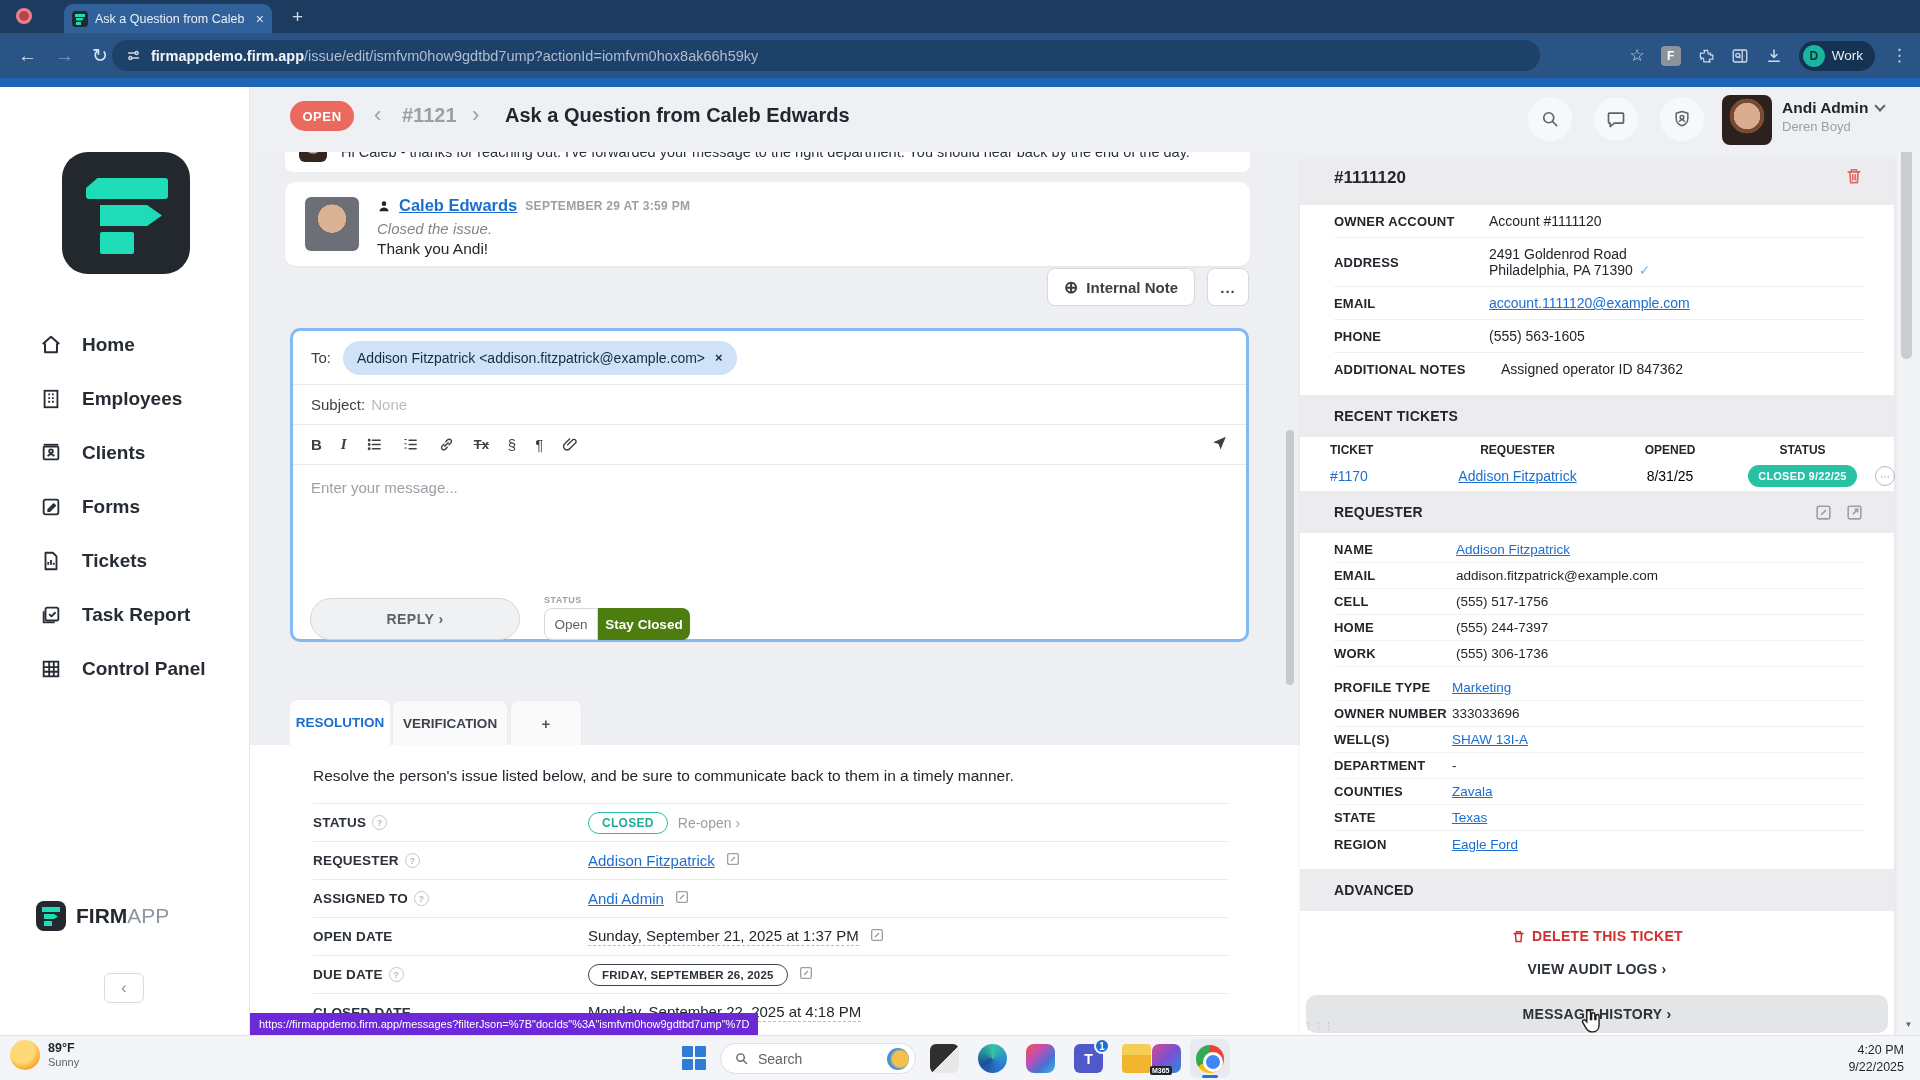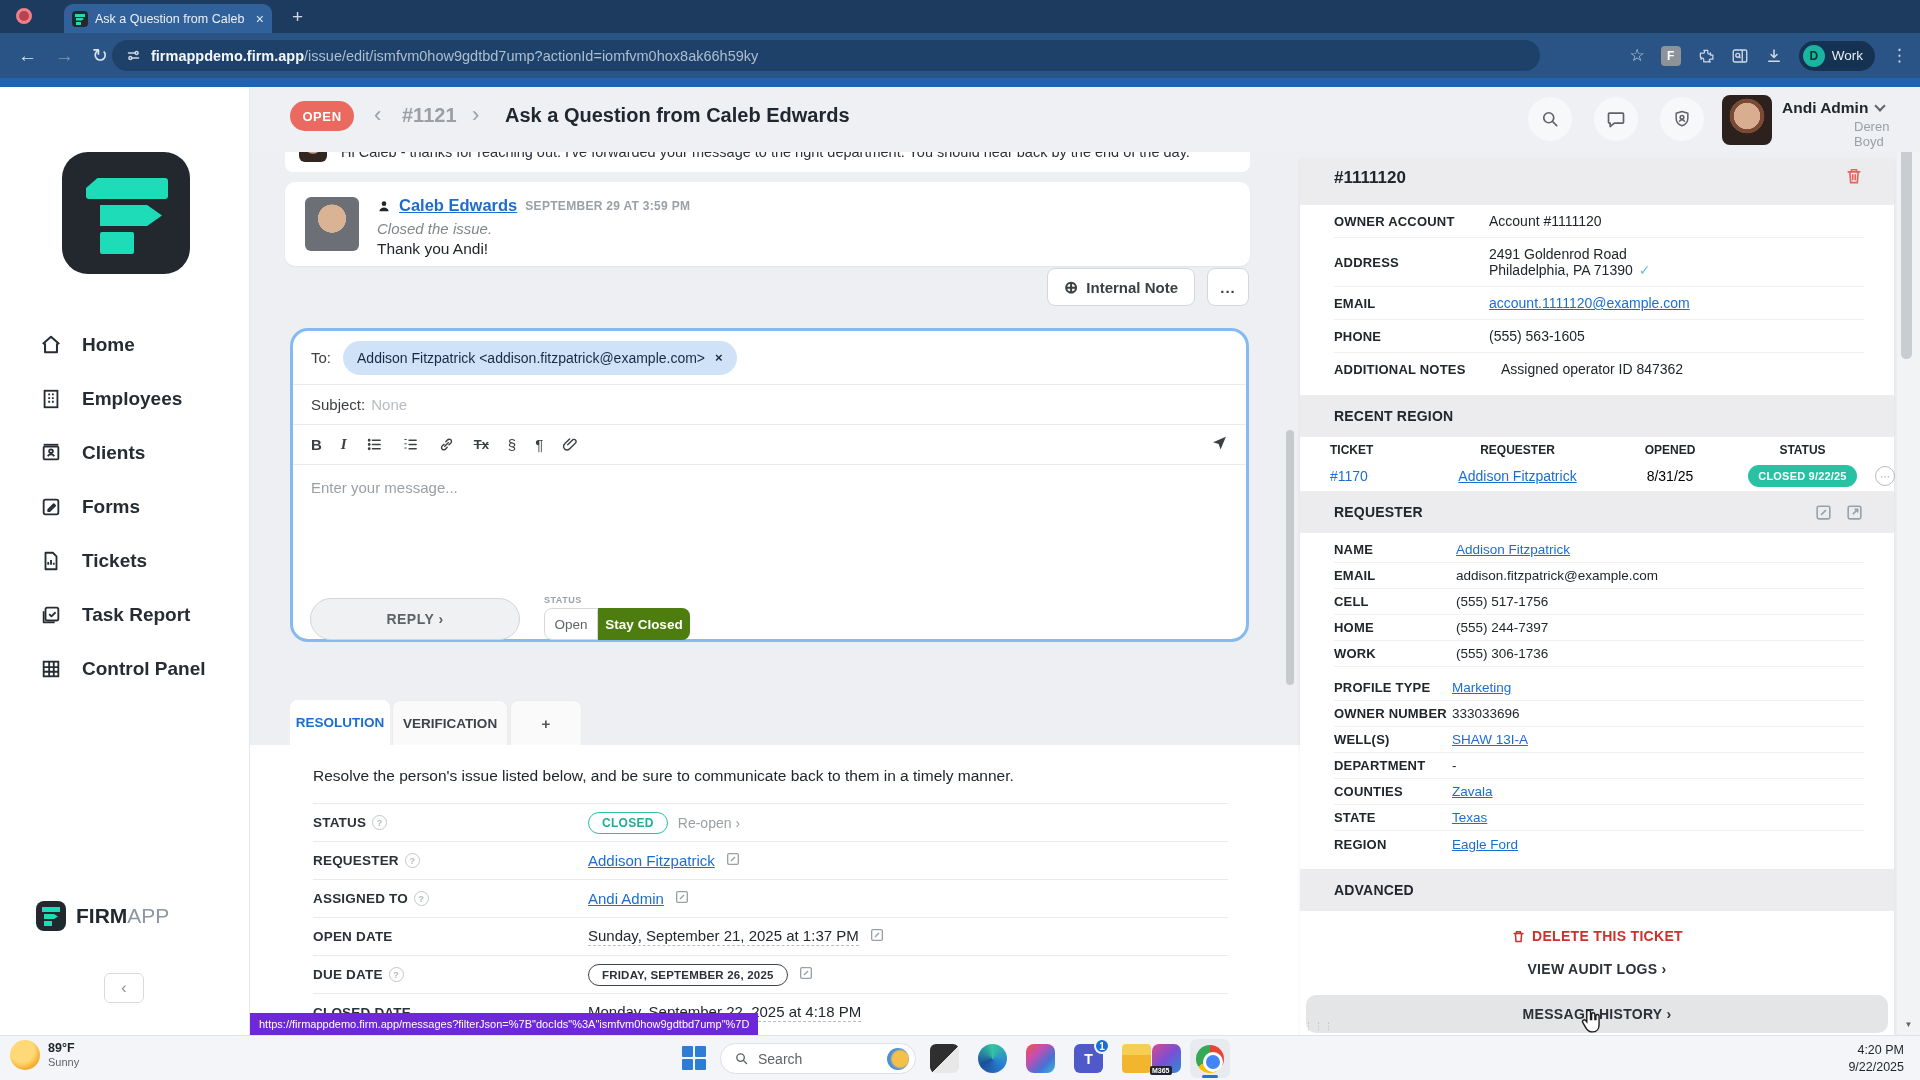--- a/index.html
+++ b/index.html
@@ -31,21 +31,21 @@
 
   
   .appheader { position:absolute; left:250px; top:87px; width:1670px; height:65px; background:#eef0f3; z-index:6; }
   .openbadge { position:absolute; left:40px; top:14px; width:64px; height:30px; border-radius:15px; background:#ea6a5f; color:#fff; font-size:13px; font-weight:bold; letter-spacing:.6px; display:flex; align-items:center; justify-content:center; }
   .hchev { position:absolute; top:14px; color:#9aa0a6; font-size:22px; line-height:28px; }
   .hid { position:absolute; left:152px; top:17px; color:#9aa0a6; font-size:20px; font-weight:bold; }
   .htitle { position:absolute; left:255px; top:17px; color:#21272e; font-size:20px; font-weight:bold; }
   .hcirc { position:absolute; top:10px; width:44px; height:44px; border-radius:50%; background:#f7f8f9; color:#5f6368; display:flex; align-items:center; justify-content:center; }
   .havatar { position:absolute; left:1472px; top:8px; width:50px; height:50px; border-radius:8px; background:radial-gradient(circle at 50% 42%, #d8ad90 0 34%, #7a4a35 35% 45%, #2c211c 46%); }
   .hname { position:absolute; left:1532px; top:12px; color:#21262c; font-size:15.5px; font-weight:bold; }
-  .hsub { position:absolute; left:1604px; top:32px; color:#9aa0a6; font-size:13px; }
+  .hsub { position:absolute; left:1532px; top:32px; color:#9aa0a6; font-size:13px; }
   .caret { display:inline-block; width:8px; height:8px; border-right:2px solid #5f6368; border-bottom:2px solid #5f6368; transform:rotate(45deg); margin-left:8px; vertical-align:3px; }
 
   
   .sidebar { position:absolute; left:0; top:87px; width:250px; height:948px; background:#fff; border-right:1px solid #e5e7ea; z-index:5; }
   .biglogo { position:absolute; left:62px; top:65px; width:128px; height:122px; background:#23282f; border-radius:26px; }
   .biglogo .b1 { position:absolute; left:24px; top:26px; width:82px; height:21px; background:#1edcb8; clip-path:polygon(14% 0,100% 0,100% 100%,0 100%,0 48%); border-radius:3px; }
   .biglogo .b2 { position:absolute; left:38px; top:53px; width:62px; height:21px; background:#1edcb8; clip-path:polygon(0 0,76% 0,100% 50%,76% 100%,0 100%); }
   .biglogo .b3 { position:absolute; left:38px; top:80px; width:34px; height:22px; background:#1edcb8; border-radius:2px; }
   .nav { position:absolute; left:0; top:231px; width:250px; }
   .navitem { display:flex; align-items:center; height:54px; padding-left:40px; gap:20px; color:#262c34; cursor:pointer; }
@@ -66,21 +66,21 @@
   .calname { color:#1b6ed0; font-size:16.5px; font-weight:bold; text-decoration:underline; }
   .caltime { color:#9aa0a6; font-size:12px; font-weight:bold; letter-spacing:.3px; }
   .calaction { position:absolute; left:92px; top:38px; color:#80868c; font-size:15px; font-style:italic; }
   .calbody { position:absolute; left:92px; top:58px; color:#21262c; font-size:15.5px; }
   .noterow { position:absolute; left:285px; top:268px; width:964px; display:flex; justify-content:flex-end; gap:12px; }
   .notebtn { height:38px; border:1px solid #d5d8db; border-radius:8px; background:#fff; display:flex; align-items:center; gap:8px; padding:0 16px; color:#3c4043; font-size:15px; font-weight:600; }
   .plusc { font-size:17px; color:#3c4043; }
   .morebtn { width:42px; height:38px; border:1px solid #d5d8db; border-radius:8px; background:#fff; color:#3c4043; font-size:15px; font-weight:bold; display:flex; align-items:center; justify-content:center; letter-spacing:1px; }
 
   
-  .compose { position:absolute; left:290px; top:328px; width:959px; height:314px; background:#fff; border:3px solid #85b9f1; border-radius:18px; }
+  .compose { position:absolute; left:290px; top:328px; width:959px; height:314px; background:#fff; border:3px solid #85b9f1; border-radius:10px; }
   .torow { height:54px; border-bottom:1px solid #e8eaed; display:flex; align-items:center; padding:0 18px; gap:12px; }
   .tolabel,.subjlabel { color:#3c4043; font-size:15px; }
   .chip { height:34px; background:#cfe2f8; border-radius:18px; display:flex; align-items:center; gap:10px; padding:0 14px; color:#172a44; font-size:14px; }
   .chipx { font-weight:bold; font-size:13px; }
   .subjrow { height:40px; border-bottom:1px solid #e8eaed; display:flex; align-items:center; padding:0 18px; gap:6px; }
   .subjph { color:#b8bcc1; font-size:15px; }
   .toolsrow { height:40px; border-bottom:1px solid #e8eaed; display:flex; align-items:center; padding:0 18px; gap:19px; color:#3c4043; }
   .tg { font-size:15px; font-weight:bold; }
   .tg.i { font-style:italic; font-family:"Liberation Serif", serif; }
   .tg.clear { font-size:13px; text-decoration:line-through; }
@@ -542,21 +542,21 @@
         <span class="alabel">PHONE</span>
         <span class="aval">(555) 563-1605</span>
       </div>
       <div class="arow" style="border-bottom:none;">
         <span class="alabel">ADDITIONAL NOTES</span>
         <span class="aval" style="padding-left:12px;">Assigned operator ID 847362</span>
       </div>
     </div>
 
     <div class="sechead" style="margin-top:10px;">
-      <span>RECENT REGION</span>
+      <span>RECENT TICKETS</span>
     </div>
     <div class="rtwrap">
       <div class="rttable">
         <span class="rth left">TICKET</span>
         <span class="rth">REQUESTER</span>
         <span class="rth">OPENED</span>
         <span class="rth">STATUS</span>
         <span></span>
         <span class="rtlink left">#1170</span>
         <span class="rtlink u" style="text-align:center;">Addison Fitzpatrick</span>

